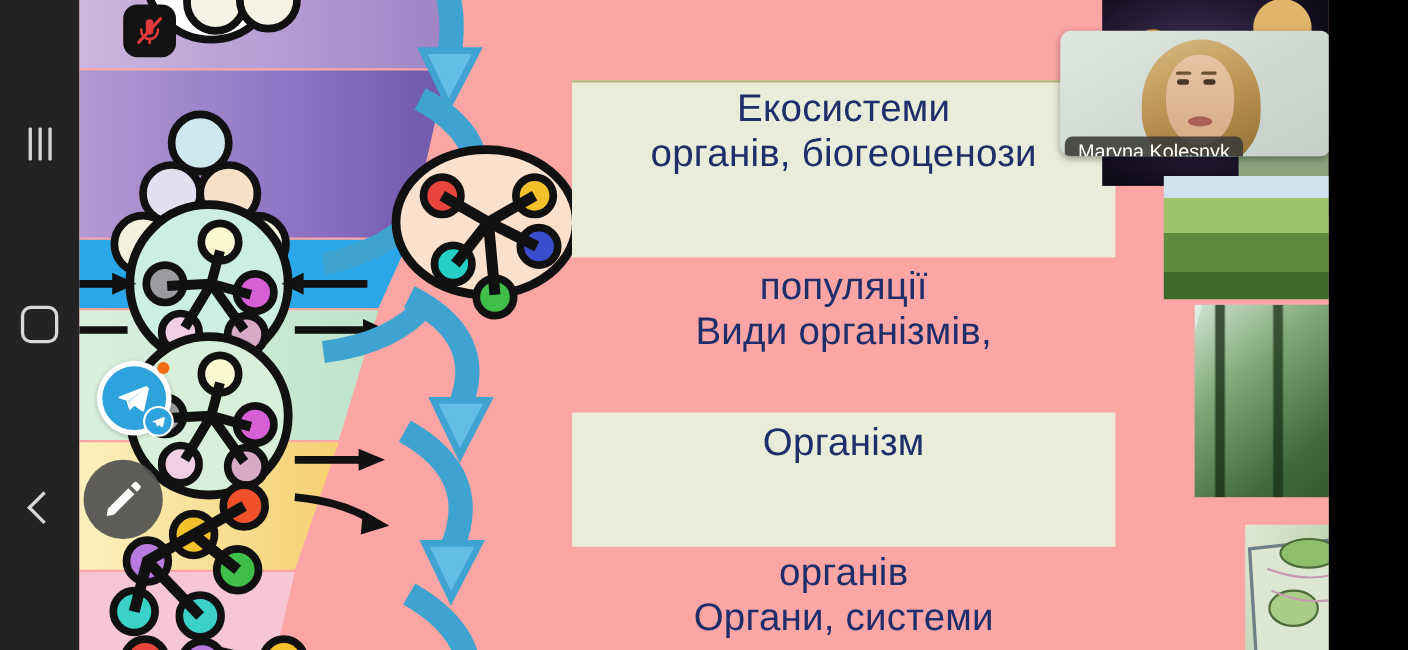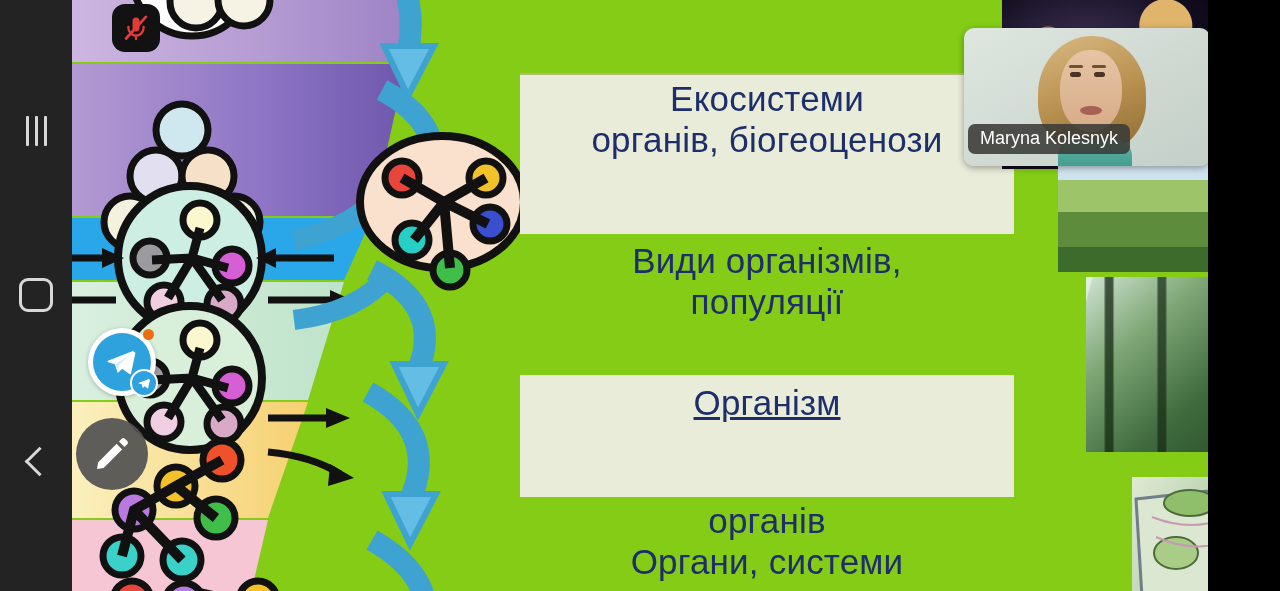--- a/index.html
+++ b/index.html
@@ -15,37 +15,37 @@
   #nav-recents{top:101px;}
   #nav-home{top:265px;}
   #nav-back{top:431px;}
   .recents-glyph{display:flex;gap:6px;align-items:center;}
   .recents-glyph i{display:block;width:3px;height:30px;background:#d8d8d8;border-radius:1px;}
   .home-glyph{width:28px;height:28px;border:3px solid #d8d8d8;border-radius:9px;}
   .back-glyph{width:18px;height:18px;border-left:3px solid #d8d8d8;border-bottom:3px solid #d8d8d8;
               transform:rotate(45deg);margin-left:6px;}
 
   
-  #slide{position:absolute;left:72px;top:0;width:1136px;height:591px;background:#84cc16;overflow:hidden;}
+  #slide{position:absolute;left:72px;top:0;width:1136px;height:591px;background:#fca5a5;overflow:hidden;}
   #rightblack{position:absolute;left:1208px;top:0;width:72px;height:591px;background:#000;z-index:50;}
 
   
   #pyramid-wrap{position:absolute;left:0px;top:-60px;width:360px;height:700px;}
   svg.pyr{position:absolute;left:0;top:0;}
 
   
   .band{position:absolute;background:#e9ecd9;}
   #band-eco{left:448px;top:73px;width:494px;height:159px;border-top:2px solid #b5b87e;}
   #band-org{left:448px;top:375px;width:494px;height:122px;}
 
   .slidetext{position:absolute;color:#1d2e6b;text-align:center;
              font-size:35px;line-height:1.18;letter-spacing:.2px;width:494px;left:448px;}
   #txt-eco{top:78px;}
   #txt-species{top:240px;}
-  #txt-organism{top:382px;text-decoration:underline;}
+  #txt-organism{top:382px;}
   #txt-organs{top:500px;}
   #txt-top{top:-22px;left:448px;width:494px;color:#1d2e6b;font-size:35px;text-align:center;}
 
   
   .photo{position:absolute;overflow:hidden;}
   #ph-space{left:930px;top:-6px;width:210px;height:175px;
      background:
        radial-gradient(circle at 22% 28%, #c7882f 0 16px, rgba(0,0,0,0) 17px),
        radial-gradient(circle at 78% 18%, #e0b46a 0 26px, rgba(0,0,0,0) 27px),
        radial-gradient(circle at 58% 60%, #8f6fae 0 34px, rgba(0,0,0,0) 35px),
@@ -63,21 +63,21 @@
   .ph-overlay{position:absolute;inset:0;}
   #forest-rays{background:
       linear-gradient(105deg, rgba(255,255,255,.45) 0 6px, rgba(255,255,255,0) 7px 34px) repeat;}
   #forest-trunks{background:
       linear-gradient(90deg, rgba(20,40,18,.0) 0 8%, rgba(20,40,18,.75) 9% 12%, rgba(20,40,18,0) 13% 32%,
                               rgba(20,40,18,.7) 33% 36%, rgba(20,40,18,0) 37% 62%,
                               rgba(20,40,18,.65) 63% 66%, rgba(20,40,18,0) 67% 88%,
                               rgba(20,40,18,.6) 89% 93%, rgba(20,40,18,0) 94% 100%);}
 
   
-  #video-tile{position:absolute;left:964px;top:28px;width:246px;height:138px;border-radius:10px;
+  #video-tile{position:absolute;left:964px;top:28px;width:246px;height:114px;border-radius:10px;
      background:linear-gradient(150deg,#dfe6e0 0%,#cfd9d2 55%,#c3cfc8 100%);
      box-shadow:0 2px 7px rgba(0,0,0,.35);overflow:hidden;z-index:40;}
   #vid-person{position:absolute;left:74px;top:8px;width:108px;height:130px;}
   .vhair{position:absolute;left:0;top:0;width:108px;height:116px;border-radius:52% 52% 44% 44%;
      background:linear-gradient(160deg,#d9b982 0%,#bb9352 48%,#8e6c33 100%);}
   .vface{position:absolute;left:22px;top:14px;width:62px;height:82px;border-radius:46% 46% 48% 48%;
      background:linear-gradient(#e7c4a4,#d6ab87);}
   .veye{position:absolute;top:36px;width:11px;height:5px;border-radius:3px;background:#4a3526;}
   .veye.l{left:32px;} .veye.r{left:56px;}
   .vbrow{position:absolute;top:29px;width:14px;height:3px;border-radius:2px;background:#6d5232;}
@@ -241,22 +241,22 @@
     <div class="slidetext" id="txt-top">
       <div></div>
     </div>
 
     <div class="slidetext" id="txt-eco">
       <div>Екосистеми</div>
       <div>органів, біогеоценози</div>
     </div>
 
     <div class="slidetext" id="txt-species">
+      <div>популяції</div>
       <div>Види організмів,</div>
-      <div>популяції</div>
     </div>
 
     <div class="slidetext" id="txt-organism">
       <div>Організм</div>
     </div>
 
     <div class="slidetext" id="txt-organs">
       <div>органів</div>
       <div>Органи, системи</div>
     </div>

